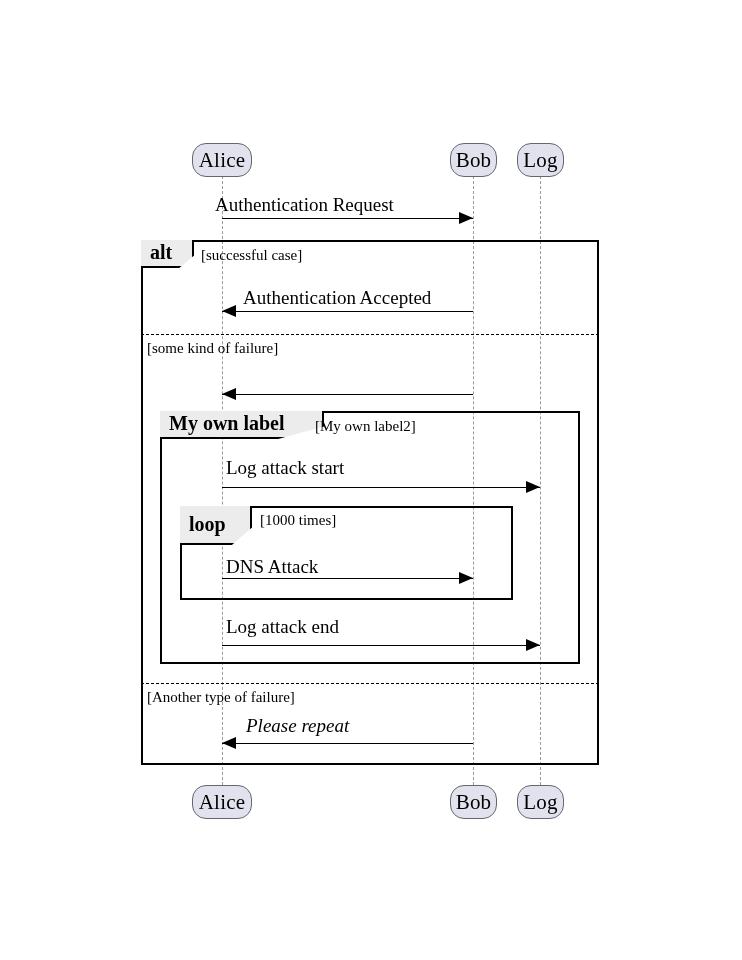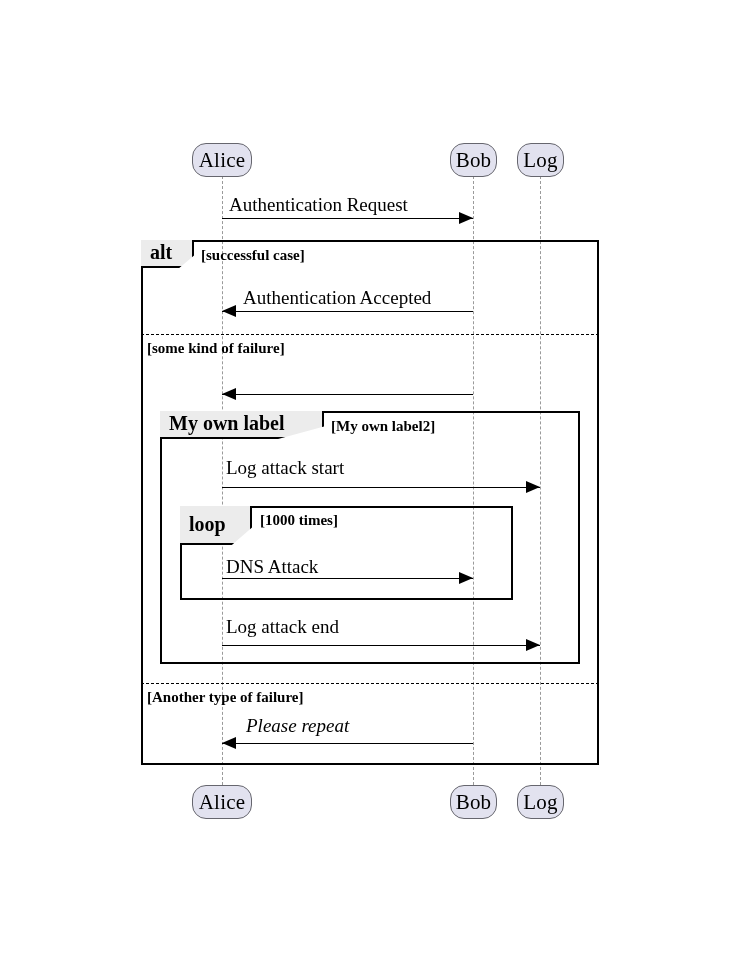--- a/index.html
+++ b/index.html
@@ -69,21 +69,21 @@
     font-size: 20px;
     color: #000000;
     line-height: 1;
     
     clip-path: polygon(0 0, 100% 0, 100% 55%, 72% 100%, 0 100%);
   }
   .frag-tab .tab-text { position: relative; top: -1px; }
 
   .frag-guard {
     position: absolute;
-    font-weight: bold;
+    font-weight: normal;
     font-size: 15px;
     color: #000000;
     white-space: nowrap;
     line-height: 1;
   }
 
   .frag-divider {
     position: absolute;
     height: 0;
     border-top: 1.8px dashed #000000;
@@ -128,21 +128,21 @@
   <div class="participant" style="left:192px; top:143px; width:60px; height:34px;">
     <span>Alice</span>
   </div>
   <div class="participant" style="left:450px; top:143px; width:47px; height:34px;">
     <span>Bob</span>
   </div>
   <div class="participant" style="left:517px; top:143px; width:47px; height:34px;">
     <span>Log</span>
   </div>
 
-  <div class="msg-label" style="left:229px; top:195px;">
+  <div class="msg-label" style="left:215px; top:195px;">
     <span>Authentication Request</span>
   </div>
   <div class="msg-line" style="left:222px; top:218px; width:251px;"></div>
   <div class="arrow-head right" style="left:459px; top:211.5px;"></div>
 
   <div class="fragment" style="left:141px; top:240px; width:458px; height:525px;"></div>
 
   <div class="frag-tab" style="left:141px; top:240px; width:53px; height:28px;">
     <span class="tab-text">alt</span>
   </div>
@@ -162,21 +162,21 @@
   </div>
 
   <div class="msg-line" style="left:222px; top:394px; width:251px;"></div>
   <div class="arrow-head left" style="left:222px; top:387.5px;"></div>
 
   <div class="fragment inner" style="left:160px; top:411px; width:420px; height:253px;"></div>
 
   <div class="frag-tab" style="left:160px; top:411px; width:164px; height:28px;">
     <span class="tab-text">My own label</span>
   </div>
-  <div class="frag-guard" style="left:331px; top:419px;">
+  <div class="frag-guard" style="left:315px; top:419px;">
     <span>[My own label2]</span>
   </div>
 
   <div class="msg-label" style="left:226px; top:458px;">
     <span>Log attack start</span>
   </div>
   <div class="msg-line" style="left:222px; top:487px; width:318px;"></div>
   <div class="arrow-head right" style="left:526px; top:480.5px;"></div>
 
   <div class="fragment inner" style="left:180px; top:506px; width:333px; height:94px;"></div>

